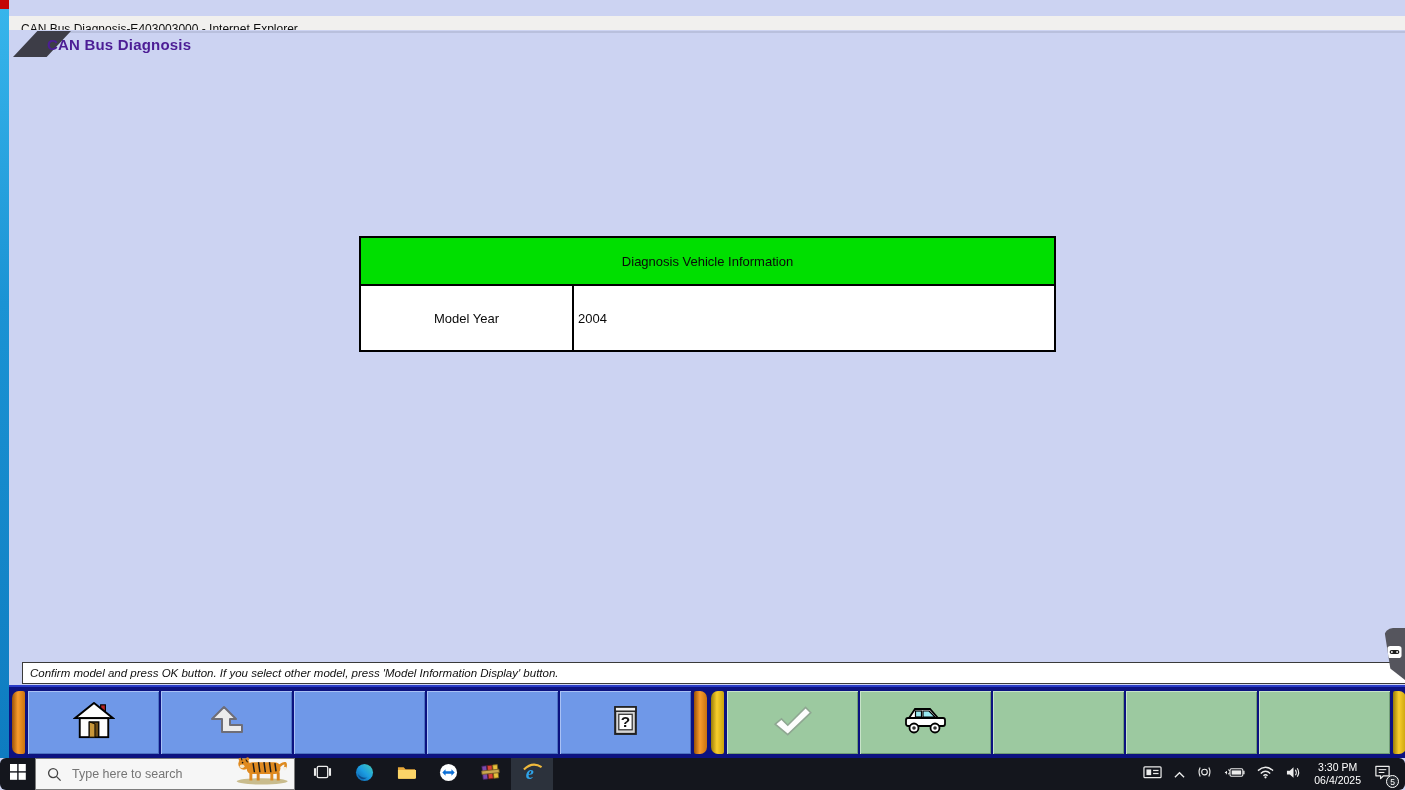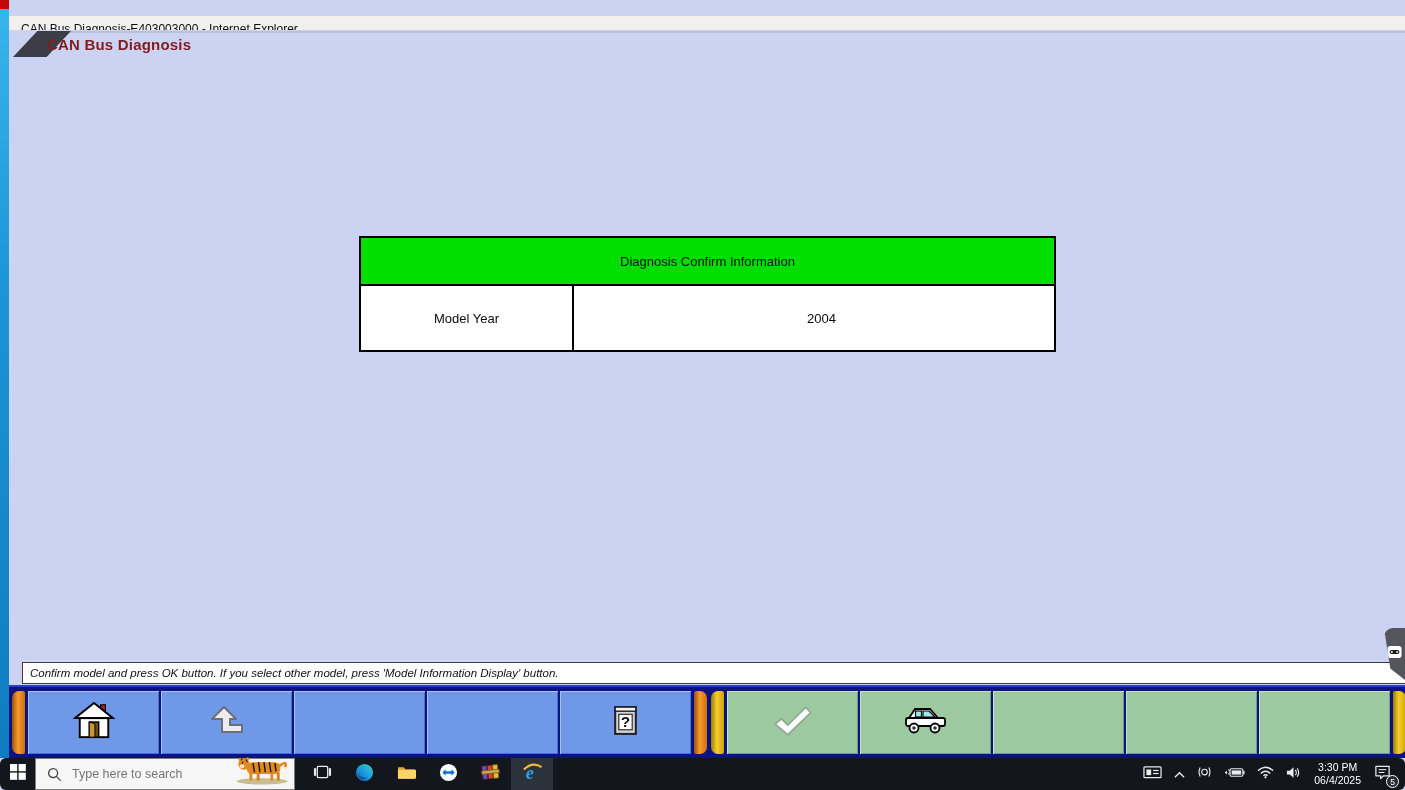--- a/index.html
+++ b/index.html
@@ -12,27 +12,27 @@
     background:linear-gradient(180deg,#38b6ec 0%,#1b93d4 40%,#0e7cc0 100%);z-index:6;}
   .corner-red{position:absolute;left:0;top:0;width:9px;height:9px;background:#c40606;z-index:7;}
   .titlebar{position:absolute;left:9px;top:0;width:1396px;height:28px;background:#f1f0ee;
     border-bottom:2px solid #5d5d68;display:flex;align-items:center;padding-left:12px;box-sizing:border-box;margin-top:16px;}
   .titlebar-text{font-size:12px;color:#0d0d0d;}
   
   .content{position:absolute;left:9px;top:30px;width:1396px;height:728px;background:#ccd3f2;}
   .header-tab{position:absolute;left:4px;top:1px;width:58px;height:26px;background:#3d3d47;
     clip-path:polygon(0 100%,42% 0,100% 0,58% 100%);border-top-left-radius:8px;}
   .header-topline{position:absolute;left:40px;top:1px;right:0;height:2px;background:#b9c0dd;}
-  .page-title{position:absolute;left:38px;top:6px;font-size:15px;font-weight:bold;color:#7f1d1d;letter-spacing:.2px;}
+  .page-title{position:absolute;left:38px;top:6px;font-size:15px;font-weight:bold;color:#4c1d95;letter-spacing:.2px;}
   
   .vtable{position:absolute;left:350px;top:206px;width:697px;border-collapse:collapse;background:#fff;}
   .vtable td{border:2px solid #000;font-size:13px;color:#0a0a0a;}
   .vtable .thead-cell{background:#00df00;text-align:center;height:44px;}
   .vtable .label-cell{width:209px;text-align:center;height:62px;border-radius:28px;}
-  .vtable .value-cell{text-align:center;padding-left:16px;vertical-align:middle;}
+  .vtable .value-cell{text-align:left;padding-left:4px;vertical-align:middle;}
   
   .status-bar{position:absolute;left:13px;top:632px;width:1394px;height:22px;background:#fff;
     border:1px solid #3a3a3a;box-sizing:border-box;display:flex;align-items:center;padding-left:7px;}
   .status-text{font-size:11.5px;font-style:italic;color:#111;}
   
   .toolbar{position:absolute;left:0;top:655px;width:1396px;height:73px;background:#0c1280;
     border-top:2px solid #2a3cc8;box-sizing:border-box;}
   .btn-group{position:absolute;top:4px;height:63px;display:flex;align-items:stretch;}
   .group-left{left:3px;}
   .group-right{left:702px;}
@@ -80,21 +80,21 @@
 </div>
 
 <div class="content">
   <div class="header-topline"></div>
   <div class="header-tab"></div>
   <div class="page-title">CAN Bus Diagnosis</div>
 
   <table class="vtable">
     <tbody>
         <tr>
-      <td class="thead-cell" colspan="2">Diagnosis Confirm Information</td>
+      <td class="thead-cell" colspan="2">Diagnosis Vehicle Information</td>
     </tr>
     <tr>
       <td class="label-cell">Model Year</td>
       <td class="value-cell">2004</td>
     </tr>
   </tbody>
     </table>
 
   <div class="status-bar">
     <span class="status-text">Confirm model and press OK button. If you select other model, press 'Model Information Display' button.</span>

